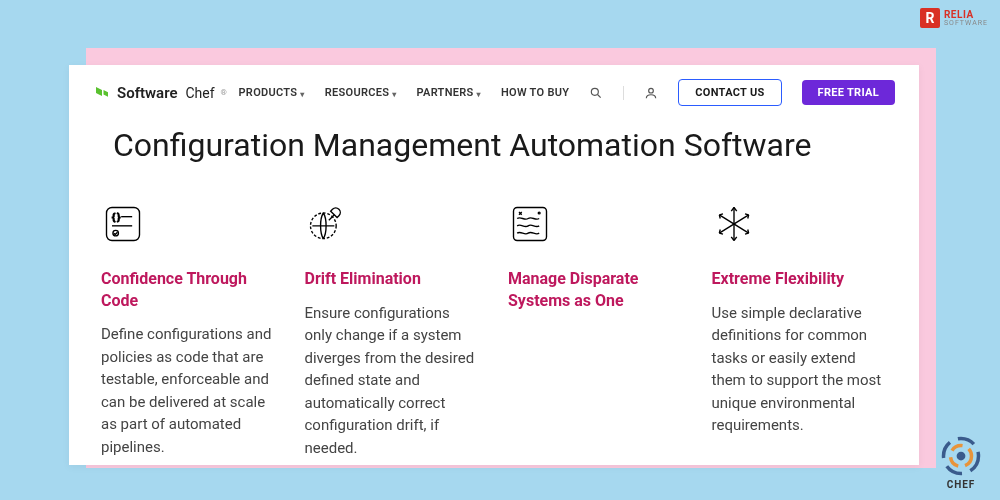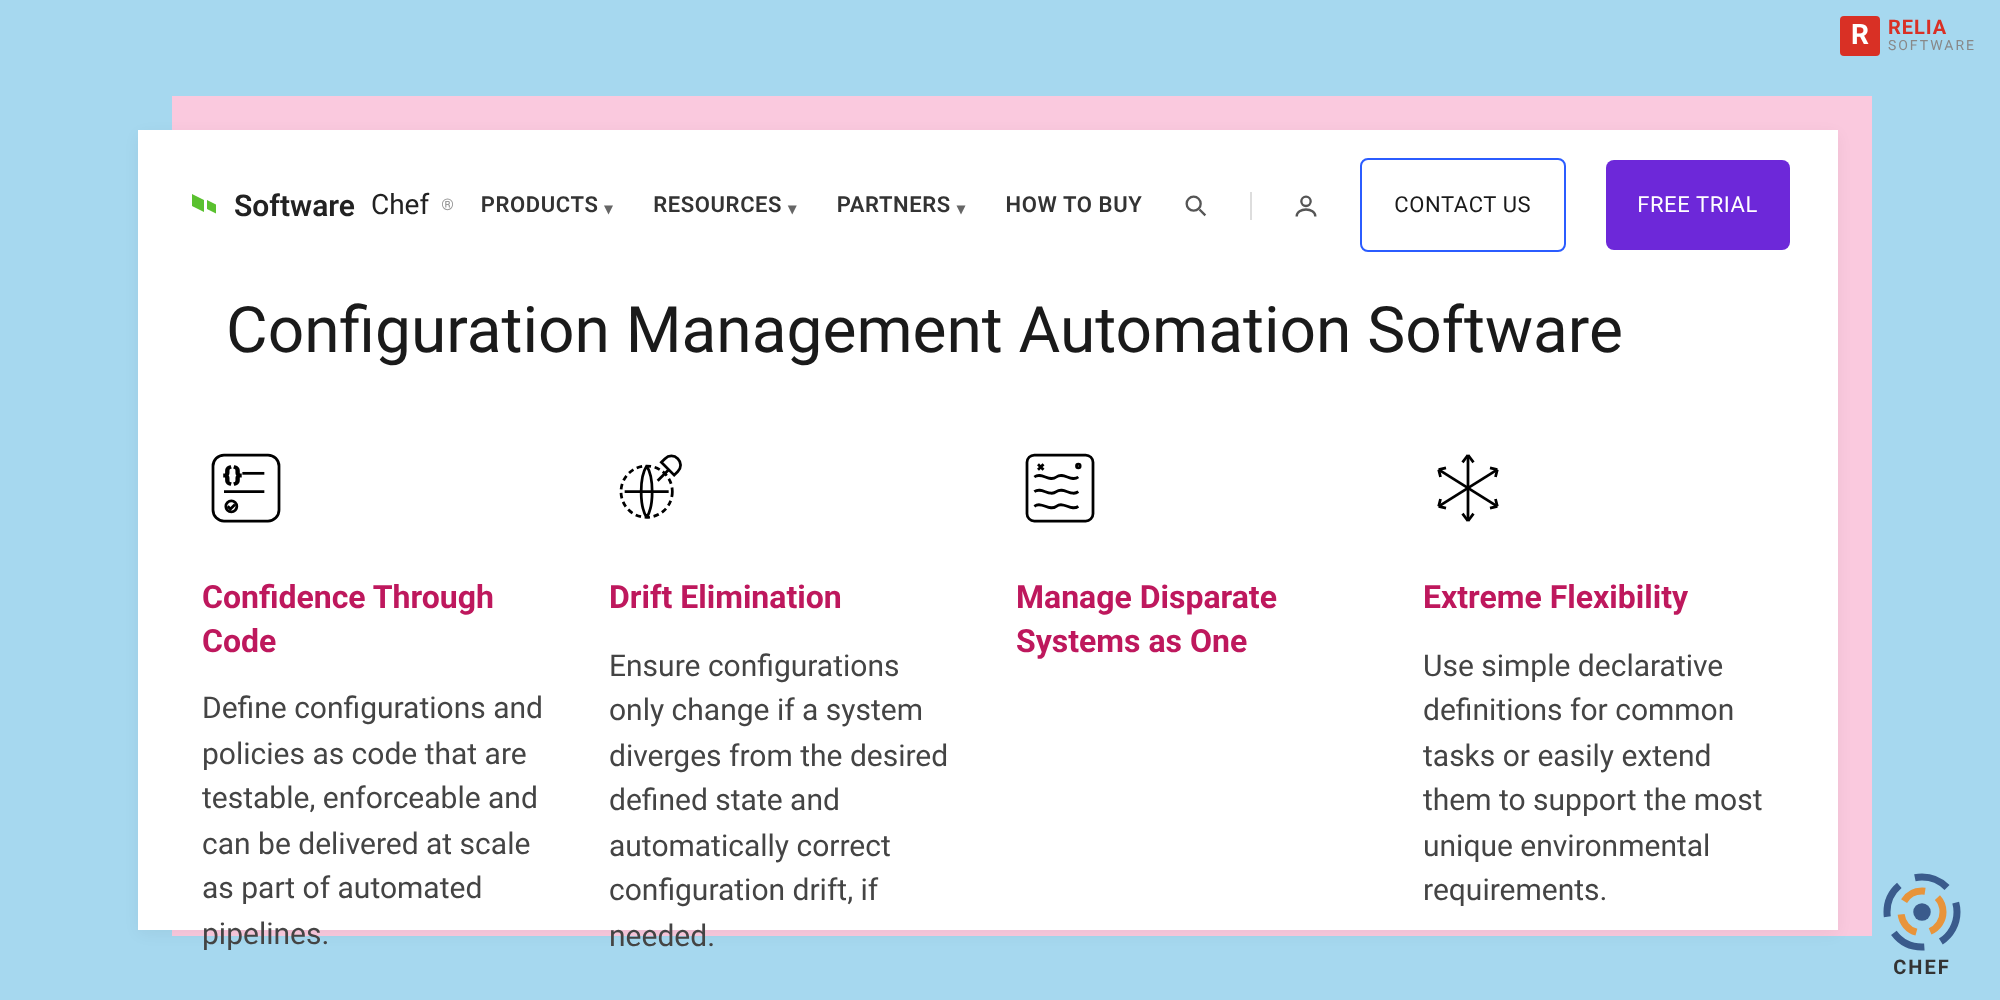--- a/index.html
+++ b/index.html
@@ -9,21 +9,21 @@
 .header{display:flex;align-items:center;padding:14px 24px;gap:8px}
 .logo{display:flex;align-items:center;gap:6px}
 .logo-mark{width:18px;height:18px}
 .logo-text{font-weight:600;font-size:15px;color:#222}
 .logo-sub{font-size:14px;color:#222;margin-left:2px}
 .nav{display:flex;gap:20px;margin-left:auto;align-items:center}
 .nav-item{font-size:11px;font-weight:600;color:#333;letter-spacing:.3px;cursor:pointer;display:flex;align-items:flex-end;gap:3px}
 .chev{font-size:8px;color:#666}
 .icon-btn{width:14px;height:14px;cursor:pointer;color:#555}
 .divider{width:1px;height:14px;background:#ddd}
-.btn{padding:16px 16px;border-radius:4px;font-size:11px;font-weight:400;letter-spacing:.3px;cursor:pointer;border:none}
+.btn{padding:6px 16px;border-radius:4px;font-size:11px;font-weight:700;letter-spacing:.3px;cursor:pointer;border:none}
 .btn-outline{background:#fff;border:1.5px solid #2b5cff;color:#1a1a1a}
 .btn-primary{background:#6d28d9;color:#fff}
 .title{font-size:32px;font-weight:400;color:#1a1a1a;padding:6px 44px 8px}
 .features{display:flex;gap:28px;padding:30px 32px 0}
 .feature{flex:1}
 .feature-icon{width:44px;height:44px;margin-bottom:18px}
 .feature-title{font-size:16px;font-weight:700;color:#be185d;line-height:1.35;margin-bottom:12px}
 .feature-desc{font-size:15px;color:#444;line-height:1.5}
 .relia{position:absolute;right:12px;top:8px;display:flex;align-items:center;gap:4px}
 .relia-r{width:20px;height:20px;background:#d93025;display:flex;align-items:center;justify-content:center;color:#fff;font-weight:700;font-size:14px;border-radius:2px}

